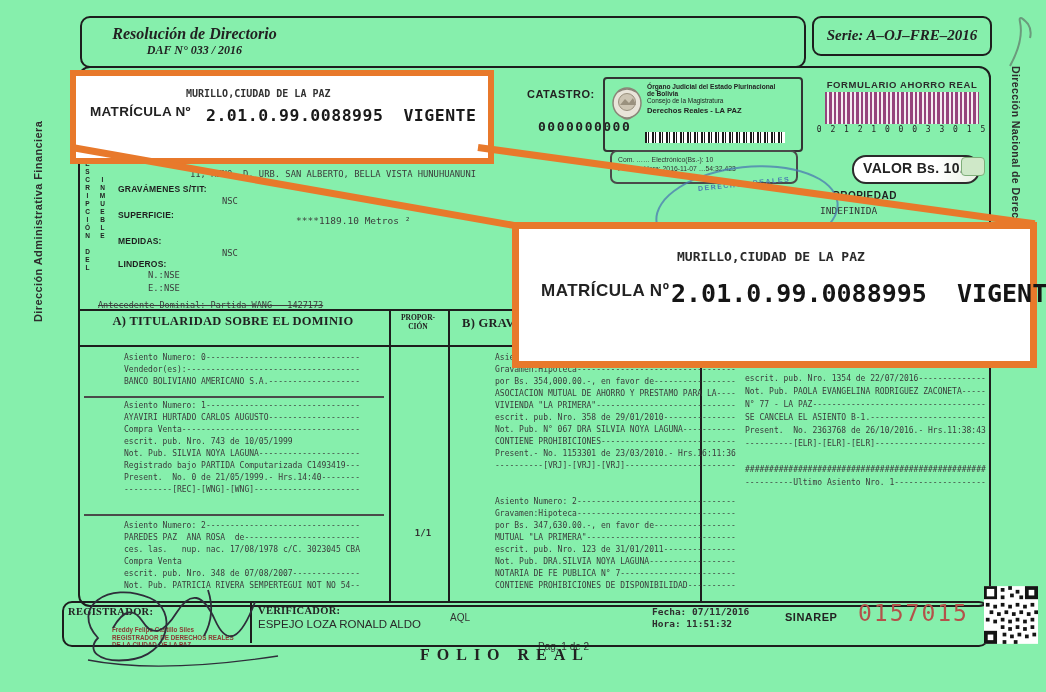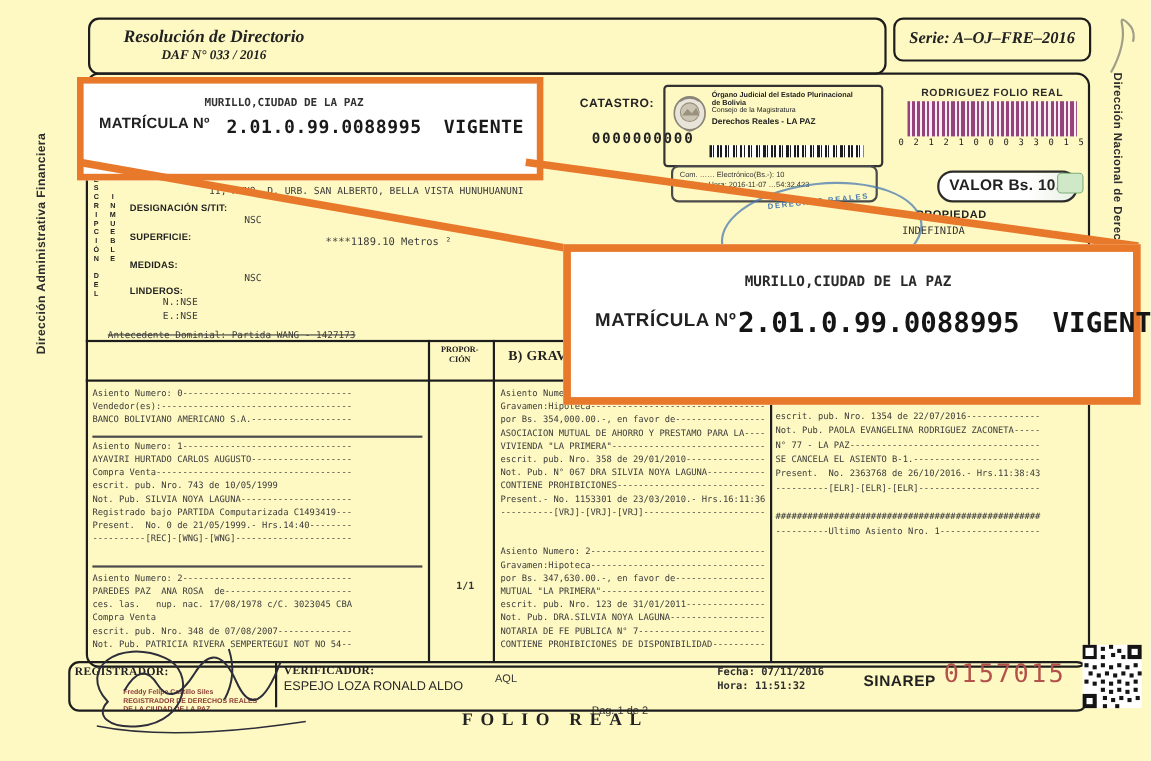--- a/index.html
+++ b/index.html
@@ -1,16 +1,16 @@
 <!DOCTYPE html>
 <html><head>
 <meta charset="utf-8">
 <style>
   html,body{margin:0;padding:0;background:#f7f6f3;}
-  .doc{position:relative;width:1046px;height:692px;background:#fef9c3;overflow:hidden;
+  .doc{position:relative;width:1046px;height:692px;background:#86efac;overflow:hidden;
        font-family:"Liberation Sans",sans-serif;color:#222;}
   .abs{position:absolute;}
   .b{font-weight:bold;}
   .serif{font-family:"Liberation Serif",serif;}
   .mono{font-family:"DejaVu Sans Mono",monospace;}
   .pre{white-space:pre;}
   .ctr{text-align:center;}
   .ital{font-style:italic;}
 
   
@@ -72,37 +72,37 @@
   .vert-upright{writing-mode:vertical-rl;text-orientation:upright;font-size:6.5px;font-weight:bold;color:#222;letter-spacing:1px;}
   .fld-label{font-size:8.5px;font-weight:bold;color:#1f1f1f;letter-spacing:.2px;}
   .fld-value{font-size:8.8px;color:#3b3b3b;}
 
   .antecedente{left:98px;top:300px;font-size:8.5px;color:#3b3b3b;text-decoration:line-through;}
 
   
   .thA{left:80px;top:314px;width:306px;font-size:12.5px;letter-spacing:.3px;}
   .thP{left:390px;top:313px;width:56px;font-size:7.5px;line-height:9px;}
   .thB{left:462px;top:316px;font-size:12.5px;letter-spacing:.3px;}
-  .colblock{font-size:8px;line-height:12px;color:#3b3b3b;}
+  .colblock{font-size:8px;line-height:12px;color:#3b3b3b;margin-left:40px;}
   .colA{left:84px;top:352px;width:302px;}
   .colB1{left:455px;top:352px;width:243px;}
   .colB2{left:705px;top:372px;width:278px;line-height:13px;}
   .prop-val{left:398px;top:528px;width:50px;font-size:9px;font-weight:bold;color:#333;}
   .rowsep{background:#4a4a4a;height:1.5px;}
 
   
   .footer-bar{left:62px;top:601px;width:923px;height:42px;border:2px solid #1d1d1d;border-radius:10px;z-index:2;}
   .ft-reg-label{left:68px;top:606px;font-size:10.5px;letter-spacing:.3px;}
   .ft-ver-label{left:258px;top:605px;font-size:10.5px;letter-spacing:.3px;}
   .ft-ver-name{left:258px;top:618px;font-size:11.5px;color:#2a2a2a;}
   .ft-aql{left:450px;top:612px;font-size:10px;color:#333;}
   .ft-pag{left:538px;top:641px;font-size:10px;color:#333;}
   .ft-fecha{left:652px;top:606px;font-size:9.5px;font-weight:bold;color:#2e2e2e;}
   .ft-hora{left:652px;top:618px;font-size:9.5px;font-weight:bold;color:#2e2e2e;}
-  .ft-sinarep{left:785px;top:611px;font-size:14px;letter-spacing:.5px;}
+  .ft-sinarep{left:785px;top:611px;font-size:11px;letter-spacing:.5px;}
   .ft-num{left:858px;top:600px;font-size:23px;letter-spacing:2px;color:#b3524a;}
   .stamp-red{font-size:6.3px;color:#8a3b34;font-weight:bold;line-height:7.5px;z-index:1;}
   .folio-real{left:380px;top:646px;width:250px;font-size:16px;letter-spacing:7px;}
 
   
   .connector{position:absolute;height:7px;background:#e8792b;z-index:4;}
   .callout{left:512px;top:222px;width:525px;height:146px;border:7px solid #e8792b;background:#fff;z-index:5;box-sizing:border-box;}
   .co-label{left:22px;top:52px;font-size:17px;letter-spacing:.5px;}
   .co-city{left:158px;top:20px;font-size:13px;color:#2a2a2a;}
   .co-num-row{left:152px;top:50px;font-size:25px;color:#151515;}
@@ -152,21 +152,21 @@
     <div class="logo-text">
       <div class="lg1">Órgano Judicial del Estado Plurinacional</div>
       <div class="lg2">de Bolivia</div>
       <div class="lg3">Consejo de la Magistratura</div>
       <div class="lg4">Derechos Reales - LA PAZ</div>
     </div>
     <div class="bw-barcode"></div>
   </div>
 
   <div class="abs form-box ctr">
-    <div class="form-title b">RODRIGUEZ FOLIO REAL</div>
+    <div class="form-title b">FORMULARIO AHORRO REAL</div>
     <div class="pink-barcode"></div>
     <div class="form-digits mono">0 2 1 2 1 0 0 0 3 3 0 1 5</div>
   </div>
 
   <div class="abs fee-box">
     <div>Com. …… Electrónico(Bs.-):  10</div>
     <div>Fecha y Hora: 2016-11-07 …54:32.423</div>
   </div>
 
   <div class="abs valor-pill ctr b">VALOR Bs. 10.-</div>
@@ -178,38 +178,39 @@
   <div class="abs blue-stamp">
     <div class="blue-stamp-text">DERECHOS REALES</div>
   </div>
 
   <div class="abs vert-upright" style="left:84px;top:152px;height:160px;">DESCRIPCIÓN DEL</div>
   <div class="abs vert-upright" style="left:99px;top:176px;height:110px;">INMUEBLE</div>
 
   <div class="abs fld-label" style="left:118px;top:156px;">UBICACIÓN:</div>
   <div class="abs fld-value mono" style="left:228px;top:154px;">(LOTE DE TERRENO)</div>
   <div class="abs fld-value mono" style="left:190px;top:169px;">11, MZNO. D, URB. SAN ALBERTO, BELLA VISTA HUNUHUANUNI</div>
-  <div class="abs fld-label" style="left:118px;top:184px;">DESIGNACIÓN S/TIT:</div>
+  <div class="abs fld-label" style="left:118px;top:184px;">GRAVÁMENES S/TIT:</div>
   <div class="abs fld-value mono" style="left:222px;top:196px;">NSC</div>
   <div class="abs fld-label" style="left:118px;top:210px;">SUPERFICIE:</div>
   <div class="abs fld-value mono" style="left:296px;top:215px;font-size:9.5px;">****1189.10 Metros ²</div>
   <div class="abs fld-label" style="left:118px;top:236px;">MEDIDAS:</div>
   <div class="abs fld-value mono" style="left:222px;top:248px;">NSC</div>
   <div class="abs fld-label" style="left:118px;top:259px;">LINDEROS:</div>
   <div class="abs fld-value mono" style="left:148px;top:270px;">N.:NSE</div>
   <div class="abs fld-value mono" style="left:148px;top:283px;">E.:NSE</div>
 
   <div class="abs antecedente mono">Antecedente Dominial:   Partida WANG - 1427173</div>
 
   <div class="abs hline" style="left:78px;top:309px;width:909px;"></div>
   <div class="abs hline" style="left:78px;top:345px;width:909px;"></div>
   <div class="abs vline" style="left:389px;top:309px;height:292px;"></div>
   <div class="abs vline" style="left:448px;top:309px;height:292px;"></div>
   <div class="abs vline" style="left:700px;top:345px;height:256px;"></div>
 
+  <div class="abs thA ctr serif b">A) TITULARIDAD SOBRE EL DOMINIO</div>
   <div class="abs thP ctr serif b">
     <div>PROPOR-</div>
     <div>CIÓN</div>
   </div>
   <div class="abs thB serif b">B) GRAVÁMENES</div>
 
   <div class="abs colA colblock mono pre">Asiento Numero: 0--------------------------------
 Vendedor(es):------------------------------------
 BANCO BOLIVIANO AMERICANO S.A.-------------------
 

